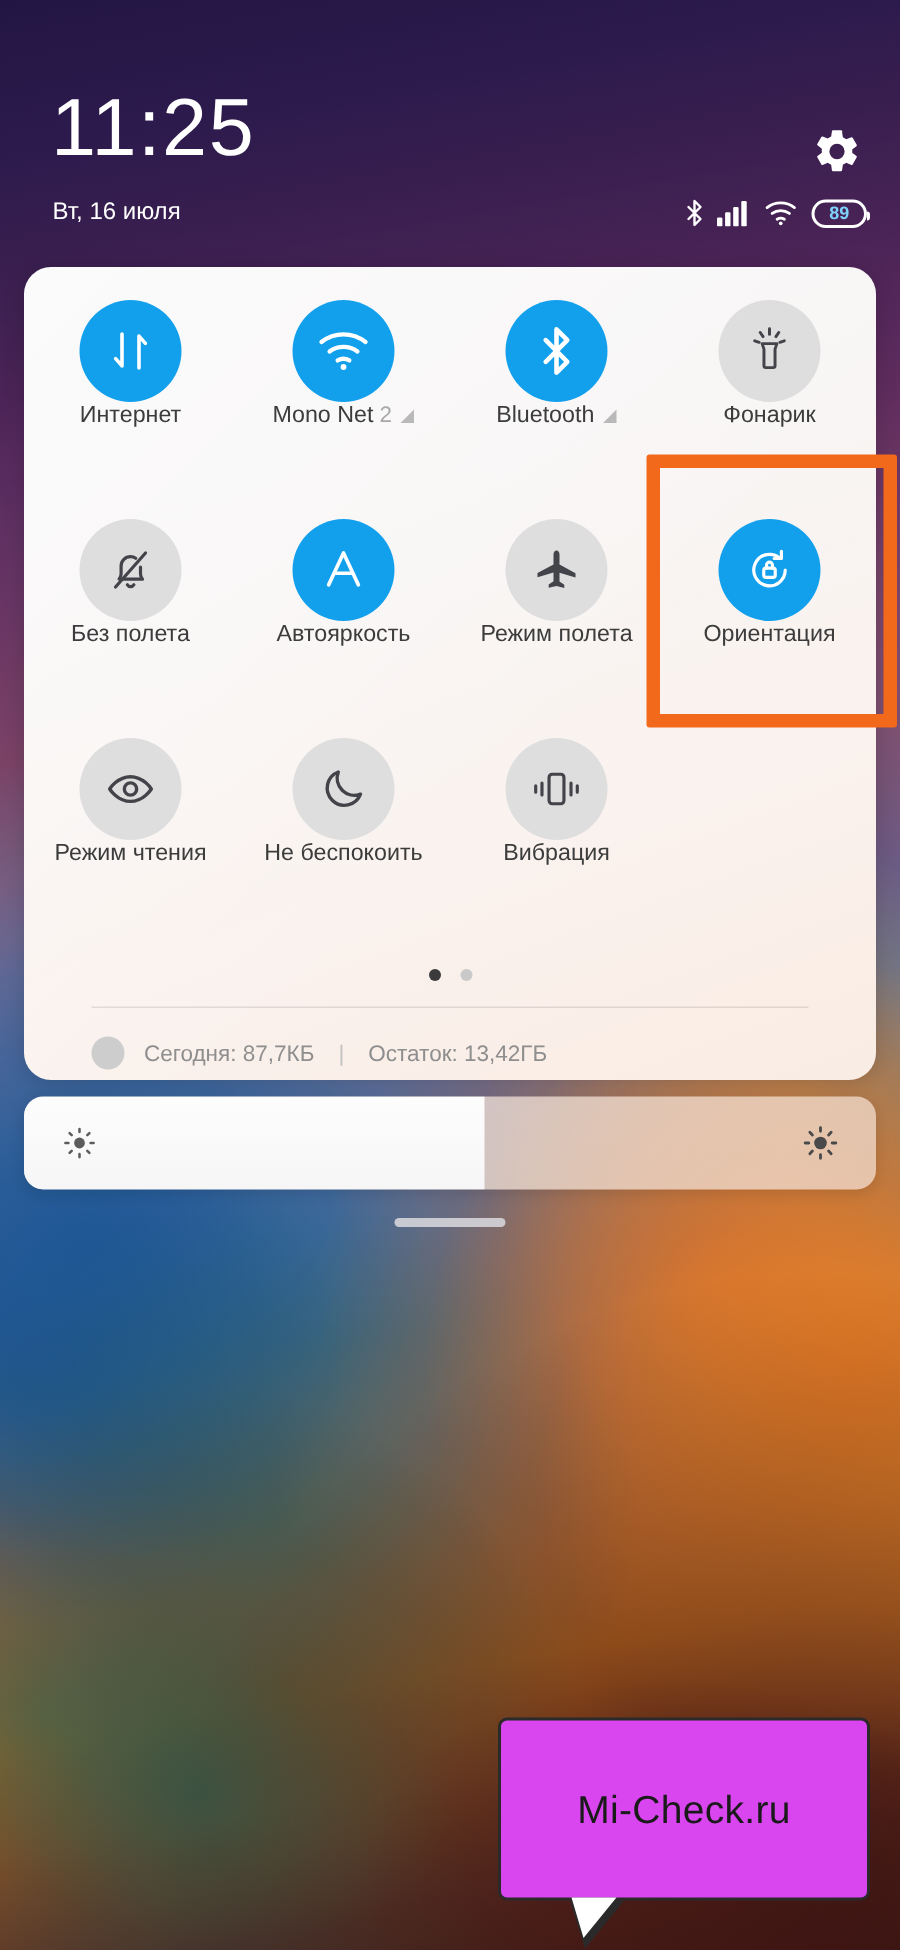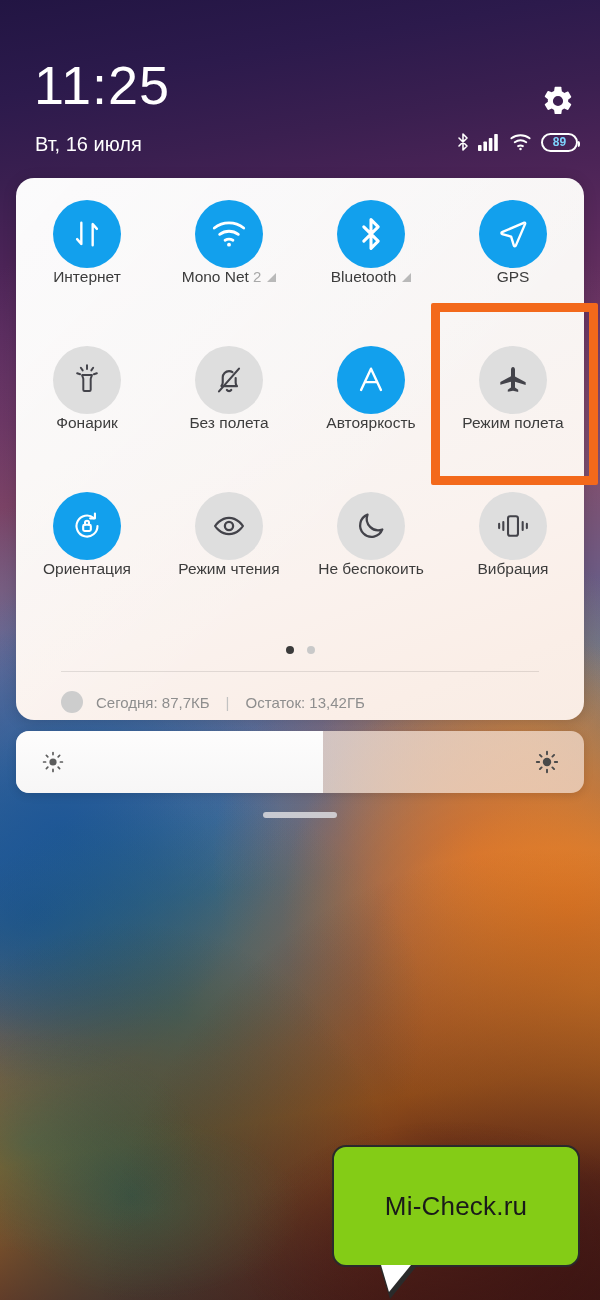--- a/index.html
+++ b/index.html
@@ -71,21 +71,21 @@
   
   .statusbar { position: absolute; left: 0; top: 0; width: 600px; height: 178px; }
 
   .clock {
     position: absolute; left: 34px; top: 58px;
     font-size: 54px; font-weight: 300; color: #ffffff;
     letter-spacing: 1px; line-height: 1;
   }
   .datetxt {
     position: absolute; left: 35px; top: 134px;
-    font-size: 20px; font-weight: 400; color: #ffffff; line-height: 1;
+    font-size: 16px; font-weight: 400; color: #ffffff; line-height: 1;
   }
 
   .gear { position: absolute; right: 25px; top: 84px; width: 34px; height: 34px; }
   .gear svg { display: block; width: 34px; height: 34px; }
 
   .sysicons {
     position: absolute; right: 22px; top: 132px;
     display: flex; align-items: center; gap: 9px;
   }
   .sysicons svg { display: block; }
@@ -194,23 +194,23 @@
     position: absolute; left: 431px; top: 303px;
     width: 167px; height: 182px;
     border: 9px solid #f3691b;
     border-radius: 2px;
   }
 
   
   .bubble {
     position: absolute; left: 332px; top: 1145px;
     width: 248px; height: 122px;
-    background: #84cc16;
+    background: #d946ef;
     border: 2px solid #2a2a2a;
-    border-radius: 14px;
+    border-radius: 6px;
     padding-left: 48px;
   }
   .bubble-text {
     position: absolute; inset: 0;
     display: flex; align-items: center; justify-content: center;
     font-size: 26px; color: #1a1a1a; letter-spacing: .2px;
   }
   .bubble-tail {
     position: absolute; left: 46px; top: 120px;
     width: 0; height: 0;
@@ -309,30 +309,20 @@
           <svg width="22" height="36" viewBox="0 0 12 20" fill="none" stroke="#ffffff" stroke-width="1.7" stroke-linejoin="round" stroke-linecap="round">
             <path d="M2 6l8 8-4 4V2l4 4-8 8"></path>
           </svg>
         </div>
         <div class="tile-label">
           <span>Bluetooth</span>
           <span class="tri"></span>
         </div>
       </div>
 
-      <div class="tile">
-        <div class="tile-circle on">
-          <svg width="32" height="32" viewBox="0 0 24 24" fill="none" stroke="#ffffff" stroke-width="1.8" stroke-linejoin="round" stroke-linecap="round">
-            <path d="M20.5 3.5L3.8 10.6c-.7.3-.6 1.3.1 1.5l6.7 1.9 2 6.6c.2.7 1.2.8 1.5.1l7-16.3c.2-.6-.4-1.1-.6-.9z"></path>
-          </svg>
-        </div>
-        <div class="tile-label">
-          <span>GPS</span>
-        </div>
-      </div>
 
       <div class="tile">
         <div class="tile-circle">
           <svg width="30" height="32" viewBox="0 0 24 26" fill="none" stroke="#43434a" stroke-width="1.6" stroke-linecap="round" stroke-linejoin="round">
             <path d="M8 9h8l-1 3v9a1 1 0 0 1-1 1h-4a1 1 0 0 1-1-1v-9z"></path>
             <path d="M12 1v3M7 3l1.5 2.2M17 3l-1.5 2.2M4 7.5l2.4.8M20 7.5l-2.4.8"></path>
           </svg>
         </div>
         <div class="tile-label">
           <span>Фонарик</span>

